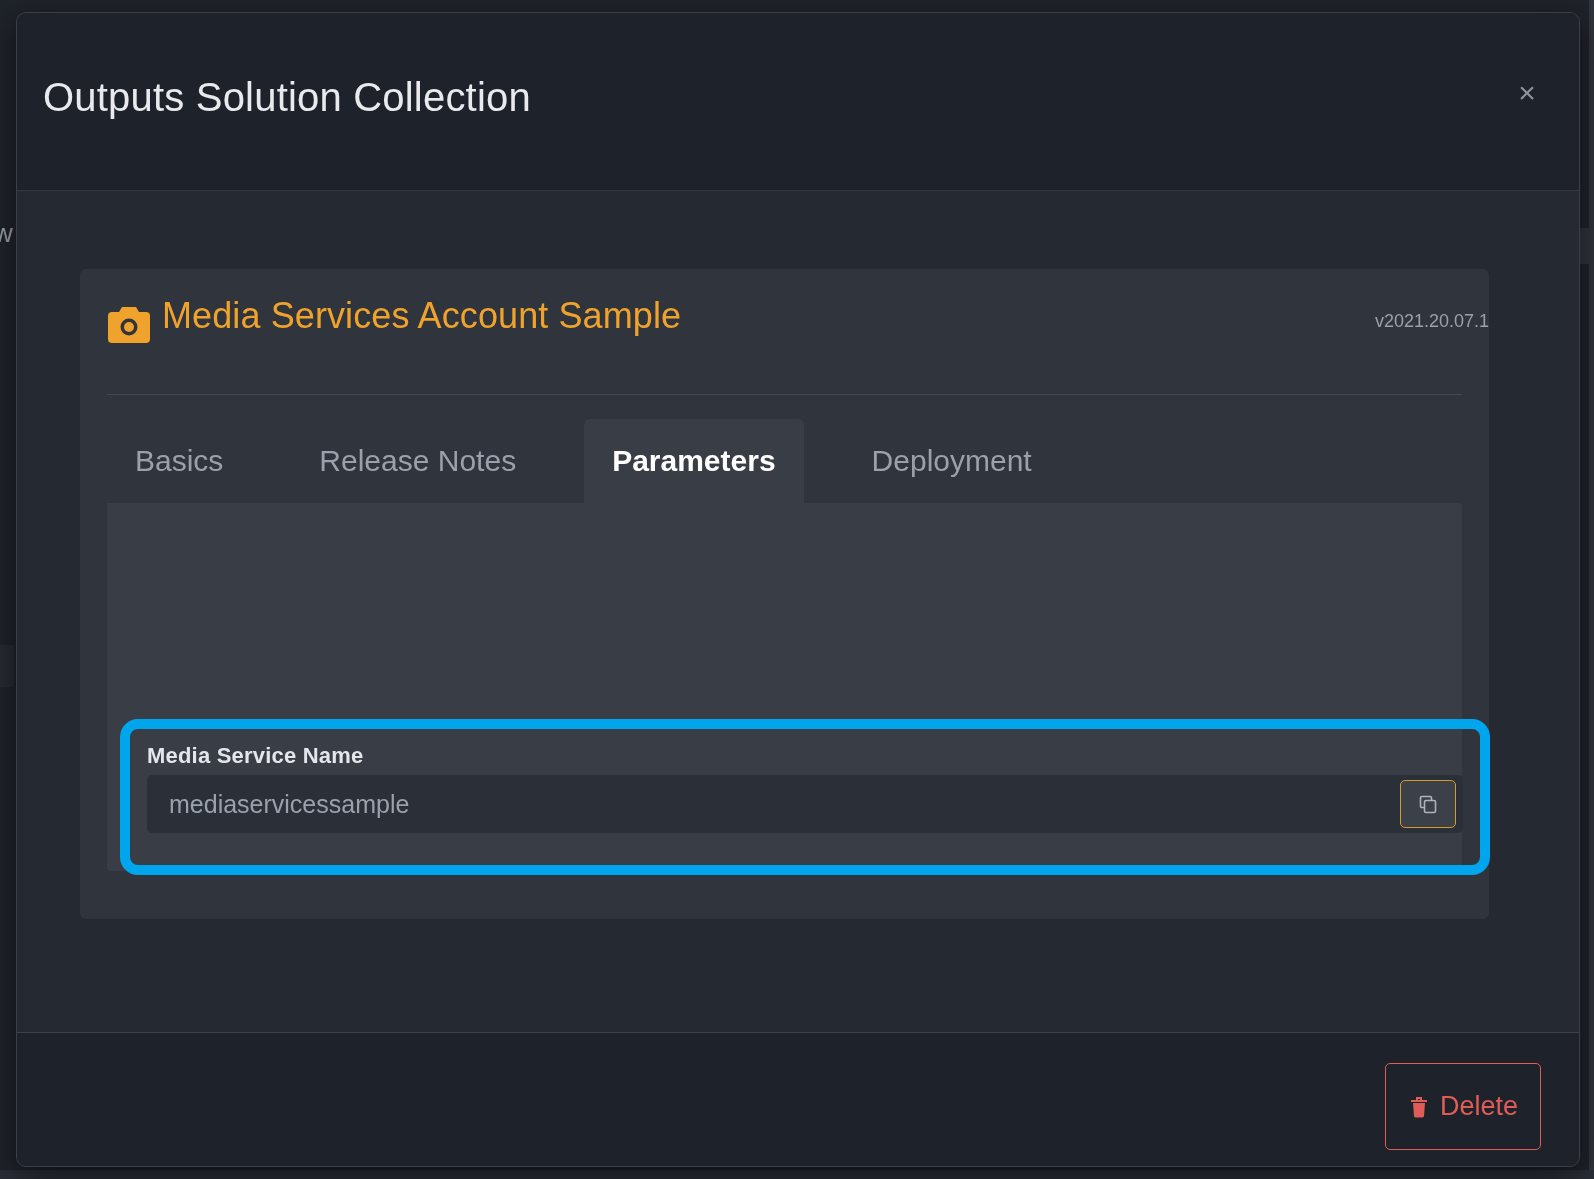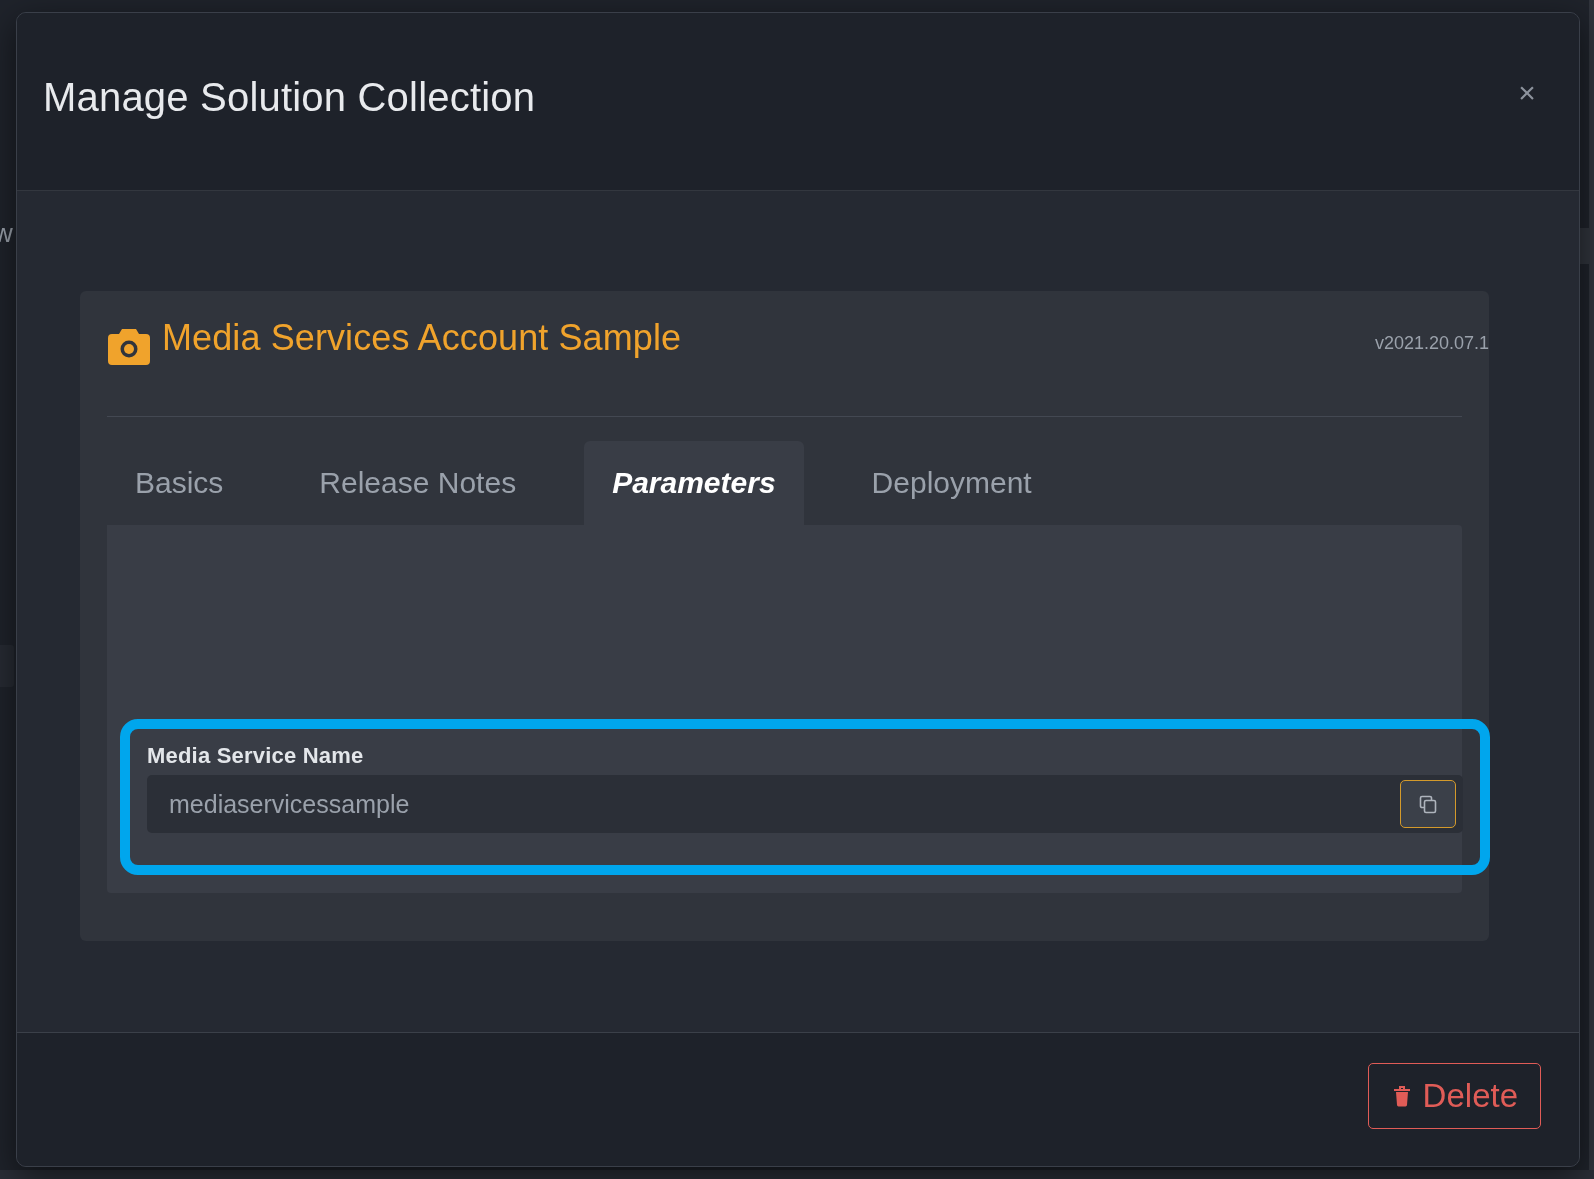--- a/index.html
+++ b/index.html
@@ -61,21 +61,21 @@
     font-size: 30px; line-height: 1; color: #8d939d;
     background: transparent; border: none; cursor: pointer;
   }
 
   .modal-body {
     position: relative; height: 841px; background: #252932;
   }
 
   
   .solution-card {
-    position: absolute; left: 63px; top: 100px;
+    position: absolute; left: 63px; top: 78px;
     width: 1409px; height: 650px;
     background: #30343c;
     border-radius: 6px;
   }
   .card-head { position: relative; height: 124px; }
   .cam-icon {
     position: absolute; left: 28px; top: 36px;
     width: 42px; height: 40px;
   }
   .card-name {
@@ -98,21 +98,21 @@
     height: 84px; display: flex; align-items: stretch; gap: 40px;
   }
   .tab {
     display: flex; align-items: center;
     padding: 0 28px;
     font-size: 30px; color: #9aa1ab;
     background: transparent;
     border: none; border-radius: 6px 6px 0 0;
     cursor: pointer; white-space: nowrap;
   }
-  .tab.active { background: #393d46; color: #ffffff; font-weight: 700; font-style: italic; }
+  .tab.active { background: #393d46; color: #ffffff; font-weight: 700; }
 
   .tab-panel {
     position: absolute; left: 27px; top: 234px;
     width: 1355px; height: 368px;
     background: #393d46;
     border-radius: 0 4px 4px 4px;
   }
 
   
   .highlight-ring {
@@ -151,44 +151,44 @@
 
   
   .modal-footer {
     position: relative; height: 134px;
     background: #1e222a;
     border-top: 1px solid #3b4049;
   }
   .delete-btn {
     position: absolute; right: 38px; top: 30px;
     display: flex; align-items: center; gap: 10px;
-    padding: 13px 22px;
+    padding: 27px 22px;
     background: transparent;
     border: 1px solid #d9534f; border-radius: 5px;
-    color: #e05c57; font-size: 33px;
+    color: #e05c57; font-size: 27px;
     font-family: "Liberation Sans", sans-serif;
     cursor: pointer;
   }
   .trash-icon { display: block; }
 </style>
 </head>
 <body>
 
 <div id="root">
 
   <div class="behind-left-text">w</div>
   <div class="behind-left-block"></div>
   <div class="behind-right-block"></div>
   <div class="behind-right-edge"></div>
   <div class="behind-bottom-strip"></div>
 
   <div class="modal">
 
     <div class="modal-header">
-      <div class="modal-title">Manage Solution Collection</div>
+      <div class="modal-title">Outputs Solution Collection</div>
       <button class="close-btn">×</button>
     </div>
 
     <div class="modal-body">
 
       <div class="solution-card">
 
         <div class="card-head">
           <span class="cam-icon">
             <svg width="42" height="40" viewBox="0 0 42 40" xmlns="http://www.w3.org/2000/svg">

